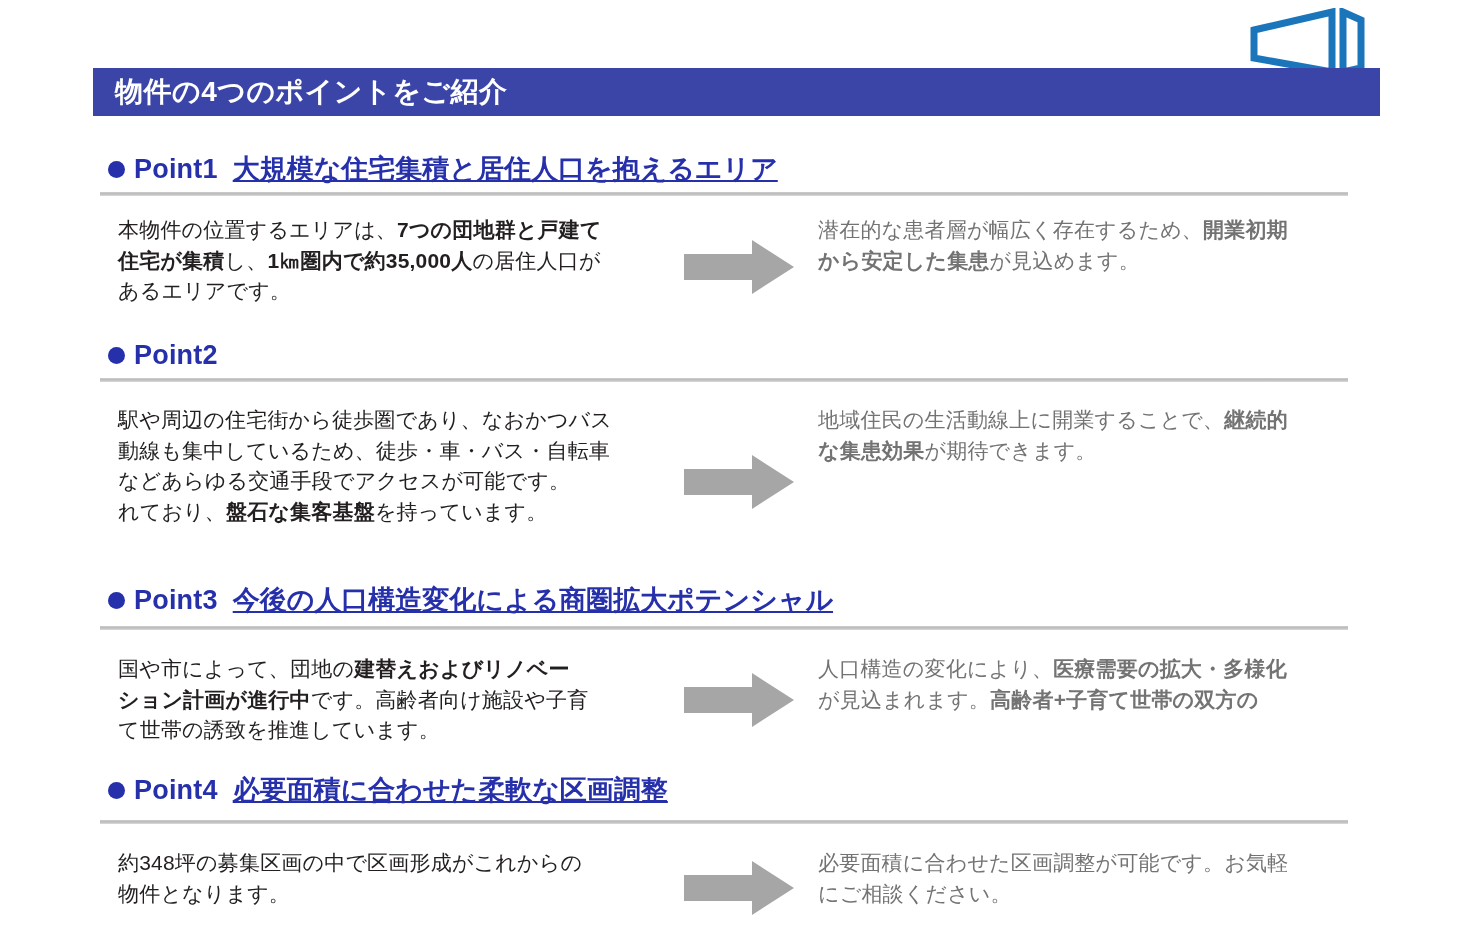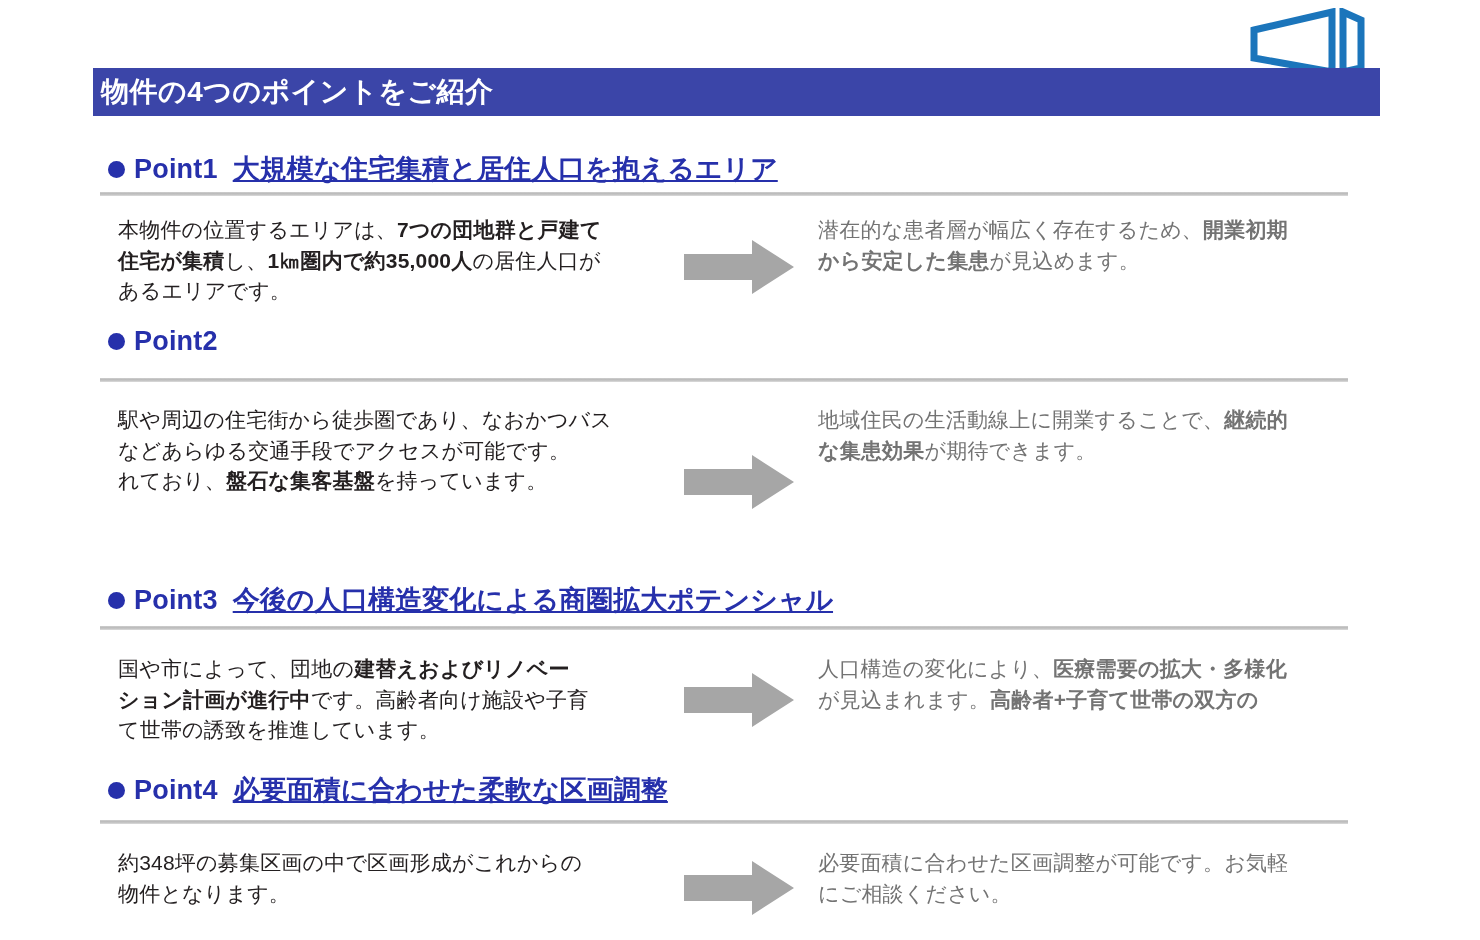--- a/index.html
+++ b/index.html
@@ -34,21 +34,21 @@
     height: 48px;
     background: #3b45a8;
     display: flex;
     align-items: center;
   }
   .title-text {
     color: #ffffff;
     font-size: 28px;
     font-weight: bold;
     letter-spacing: 0.5px;
-    padding-left: 8px;
+    padding-left: 22px;
     line-height: 1;
   }
 
   
   .point-block {
     position: absolute;
     left: 0;
     width: 1264px;
   }
   .point-heading {
@@ -157,30 +157,31 @@
         <div><span>あるエリアです。</span></div>
       </div>
       <div class="col-right">
         <div><span>潜在的な患者層が幅広く存在するため、</span><b>開業初期</b></div>
         <div><b>から安定した集患</b><span>が見込めます。</span></div>
       </div>
     </div>
     <div class="arrow" style="top: 238px;"><svg width="110" height="58" viewBox="0 0 110 58" xmlns="http://www.w3.org/2000/svg">
         <polygon points="0,16 68,16 68,2 110,29 68,56 68,42 0,42" fill="#a6a6a6"></polygon>
       </svg></div>
-    <div class="point-block" style="top: 327px;">
+    <div class="point-block" style="top: 341px;">
       <div class="point-heading">
         <span class="bullet-dot"></span>
         <span class="point-label">Point2</span>
       </div>
     </div>
     <div class="divider" style="top: 378px; width: 1248px;"></div>
     <div class="body-row" style="top: 405px;">
       <div class="col-left">
         <div><span>駅や周辺の住宅街から徒歩圏であり、なおかつバス</span></div>
+        <div><span>動線も集中しているため、徒歩・車・バス・自転車</span></div>
         <div><span>などあらゆる交通手段でアクセスが可能です。</span></div>
         <div><span>れており、</span><b>盤石な集客基盤</b><span>を持っています。</span></div>
       </div>
       <div class="col-right">
         <div><span>地域住民の生活動線上に開業することで、</span><b>継続的</b></div>
         <div><b>な集患効果</b><span>が期待できます。</span></div>
       </div>
     </div>
     <div class="arrow" style="top: 453px;"><svg width="110" height="58" viewBox="0 0 110 58" xmlns="http://www.w3.org/2000/svg">
         <polygon points="0,16 68,16 68,2 110,29 68,56 68,42 0,42" fill="#a6a6a6"></polygon>

